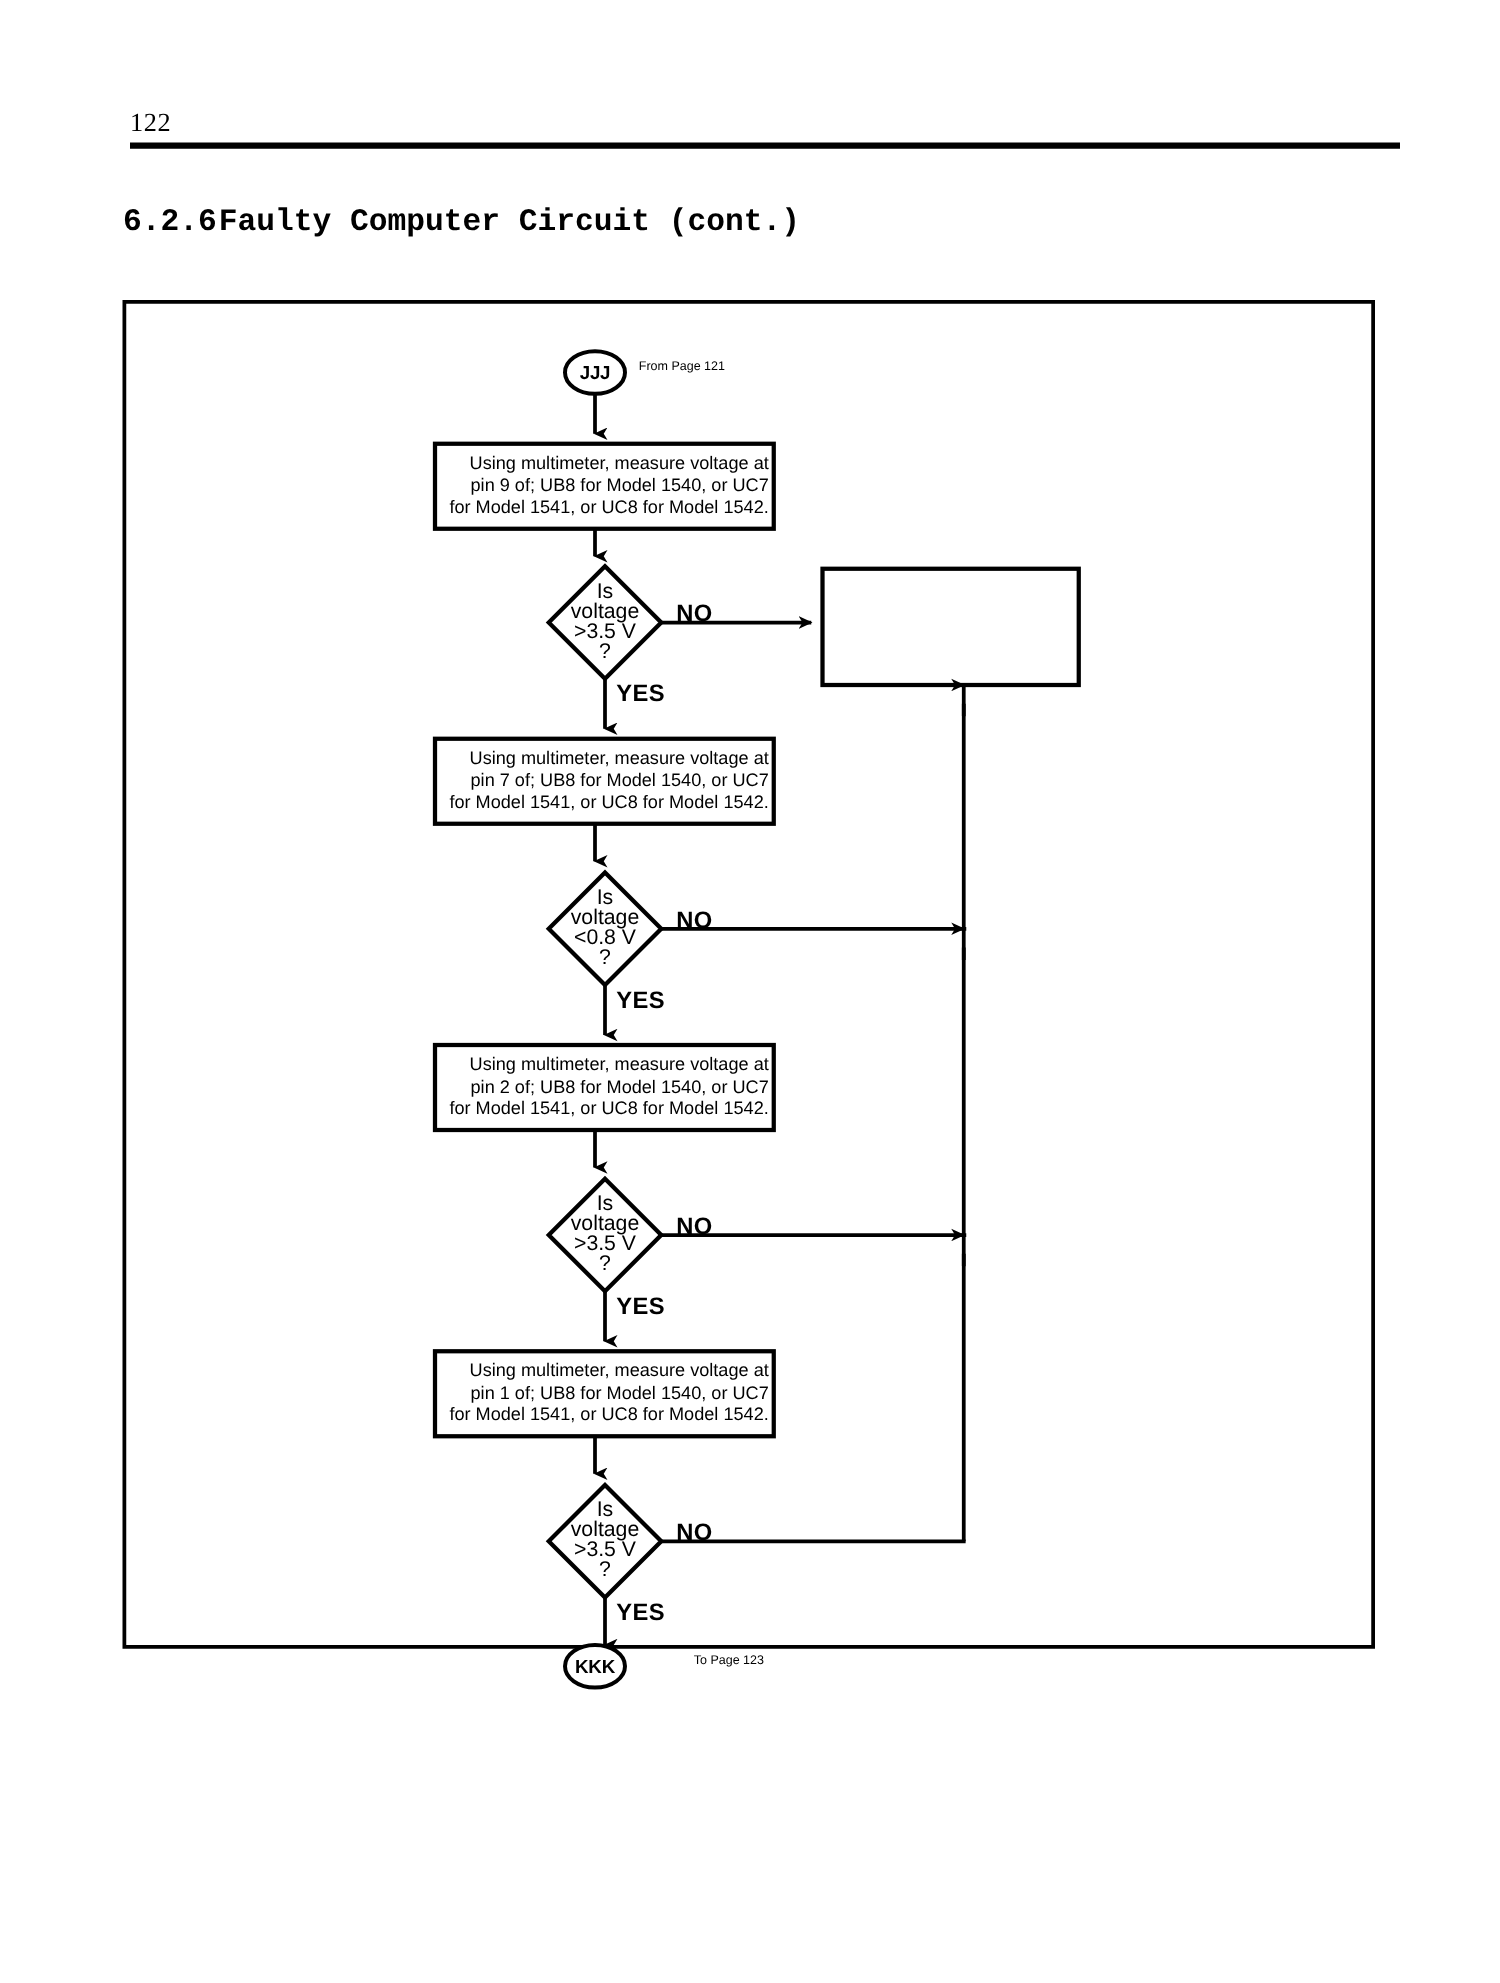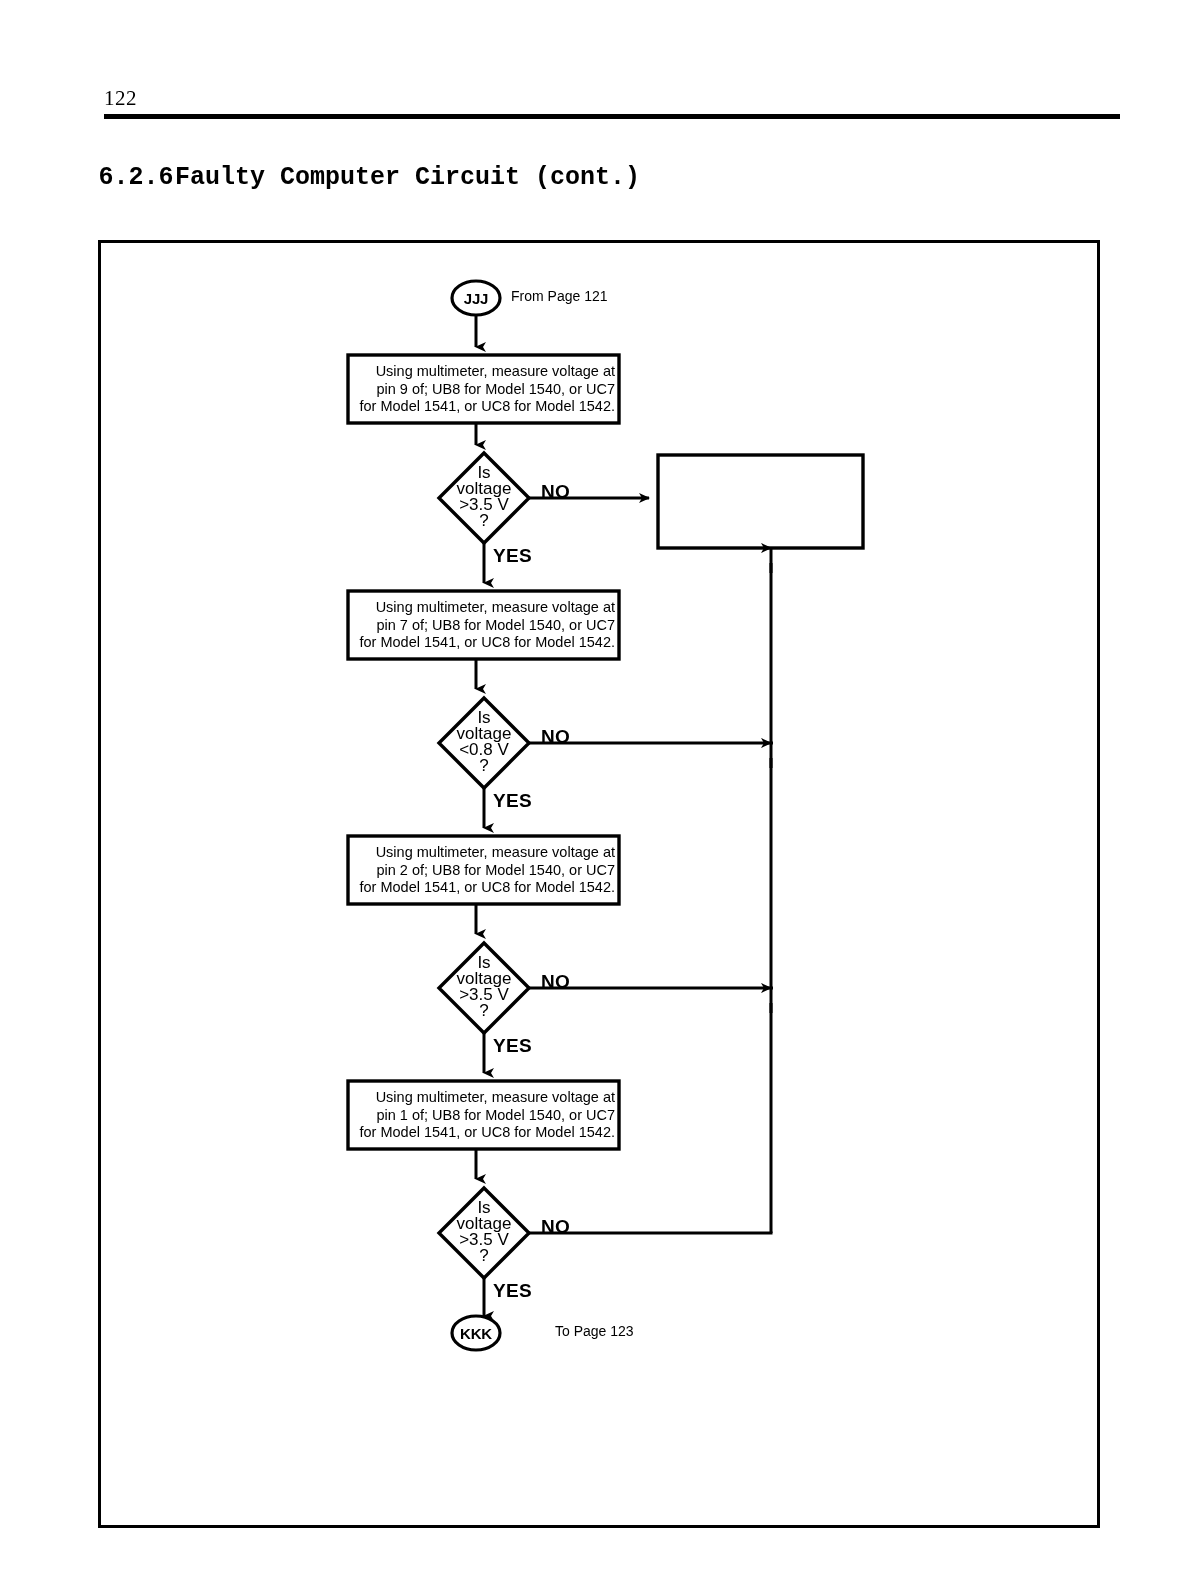--- a/index.html
+++ b/index.html
@@ -67,21 +67,21 @@
     display: inline-block;
     width: 78px;
   }
 
   
   .diagram-frame {
     position: absolute;
     left: 98px;
     top: 240px;
     width: 1002px;
-    height: 1288px;
+    height: 1079px;
     border: 3px solid #000;
     box-sizing: border-box;
     background: #fff;
   }
   .flow-canvas {
     position: absolute;
     left: 0;
     top: 0;
     width: 1002px;
     height: 1248px;
@@ -107,21 +107,21 @@
   .branch-label {
     position: absolute;
     font-family: "Liberation Sans", sans-serif;
     font-size: 19px;
     font-weight: bold;
     letter-spacing: 0.3px;
   }
   .connector-label {
     position: absolute;
     font-family: "Liberation Sans", sans-serif;
-    font-size: 14px;
+    font-size: 10px;
   }
   .connector-tag {
     position: absolute;
     font-family: "Liberation Sans", sans-serif;
     font-size: 15px;
     font-weight: bold;
     text-align: center;
     letter-spacing: -0.2px;
   }
 </style>

